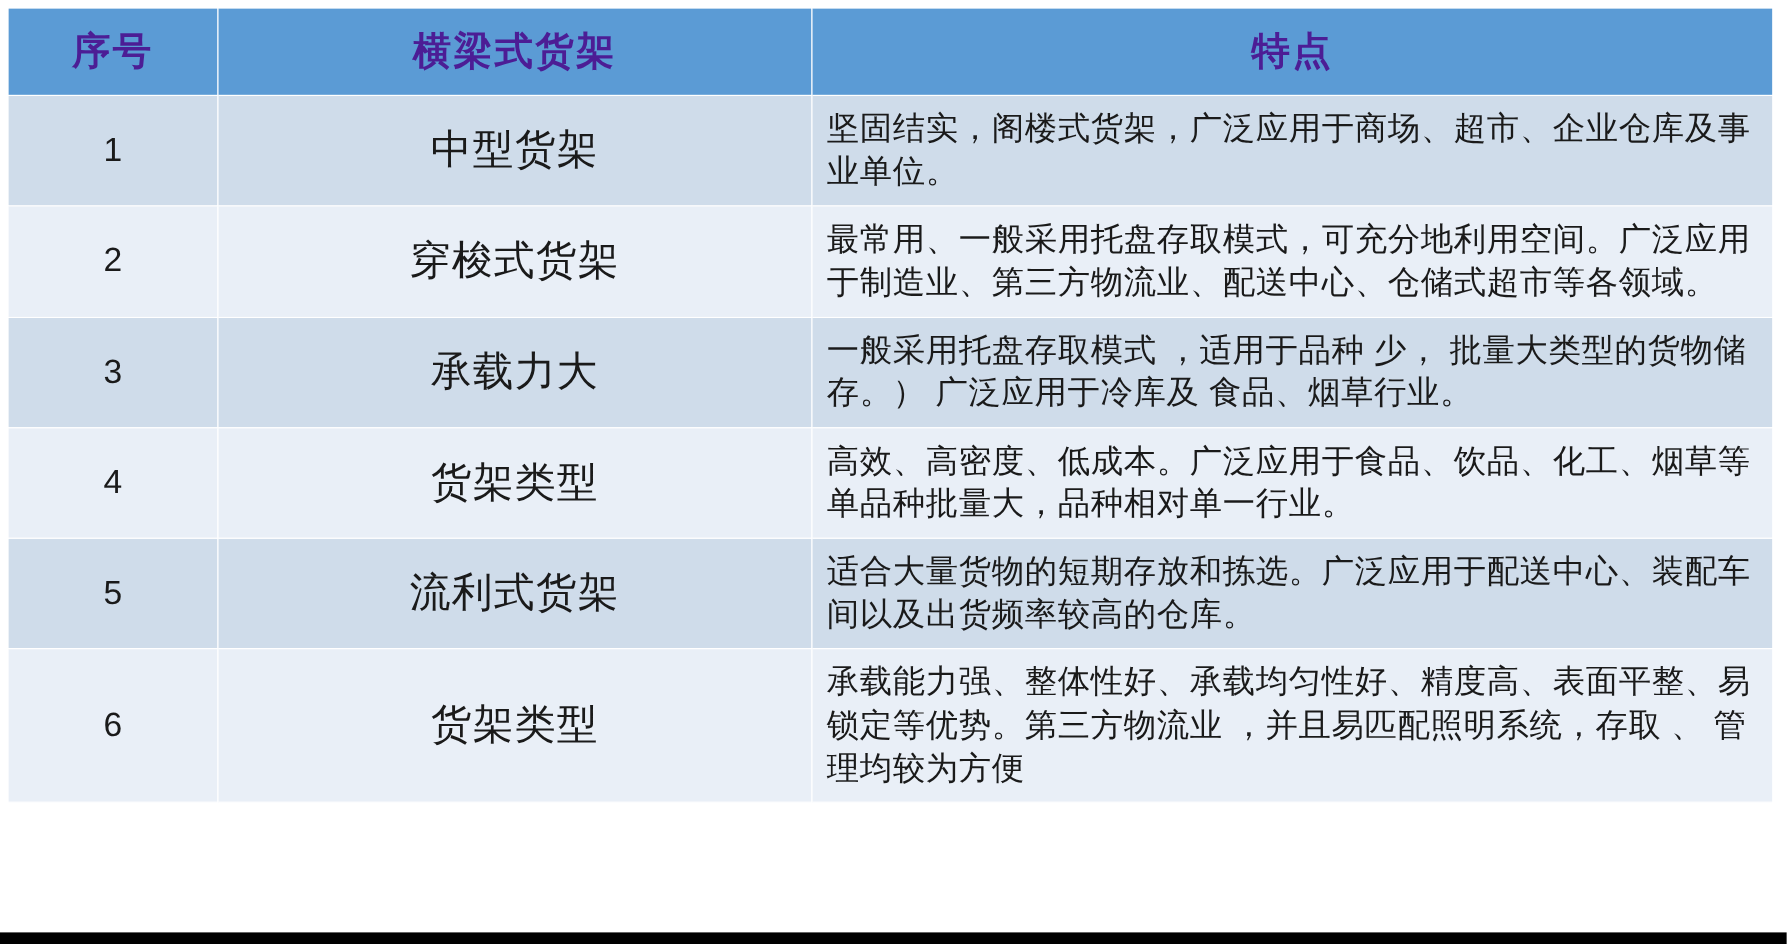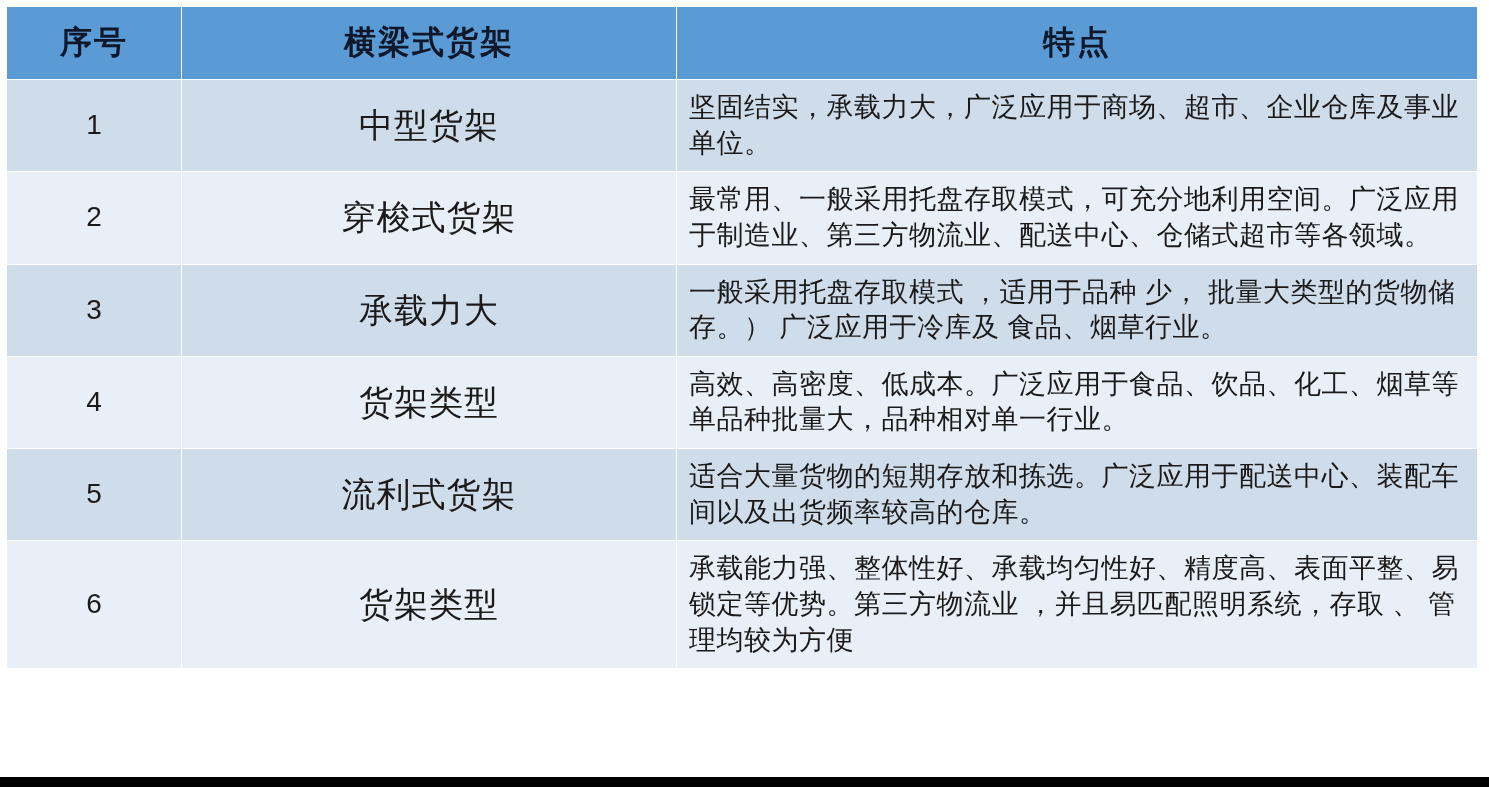--- a/index.html
+++ b/index.html
@@ -26,21 +26,21 @@
     border-collapse: collapse;
     table-layout: fixed;
     background: #ffffff;
   }
   table.shelf-table col.c1 { width: 175px; }
   table.shelf-table col.c2 { width: 495px; }
   table.shelf-table col.c3 { width: 801px; }
 
   thead th {
     background: #5b9bd5;
-    color: #0f172a;
+    color: #4c1d95;
     font-size: 32px;
     font-weight: bold;
     height: 70px;
     text-align: center;
     vertical-align: middle;
     border: 1px solid #ffffff;
     letter-spacing: 2px;
   }
   tbody td {
     border: 1px solid #ffffff;
@@ -97,21 +97,21 @@
       <tr>
         <th>序号</th>
         <th>横梁式货架</th>
         <th>特点</th>
       </tr>
     </thead>
     <tbody>
       <tr class="odd">
         <td class="idx">1</td>
         <td class="type">中型货架</td>
-        <td class="feat">坚固结实，承载力大，广泛应用于商场、超市、企业仓库及事业单位。</td>
+        <td class="feat">坚固结实，阁楼式货架，广泛应用于商场、超市、企业仓库及事业单位。</td>
       </tr>
       <tr class="even">
         <td class="idx">2</td>
         <td class="type">穿梭式货架</td>
         <td class="feat">最常用、一般采用托盘存取模式，可充分地利用空间。广泛应用于制造业、第三方物流业、配送中心、仓储式超市等各领域。</td>
       </tr>
       <tr class="odd">
         <td class="idx">3</td>
         <td class="type">承载力大</td>
         <td class="feat">一般采用托盘存取模式 ，适用于品种 少， 批量大类型的货物储存。） 广泛应用于冷库及 食品、烟草行业。</td>

